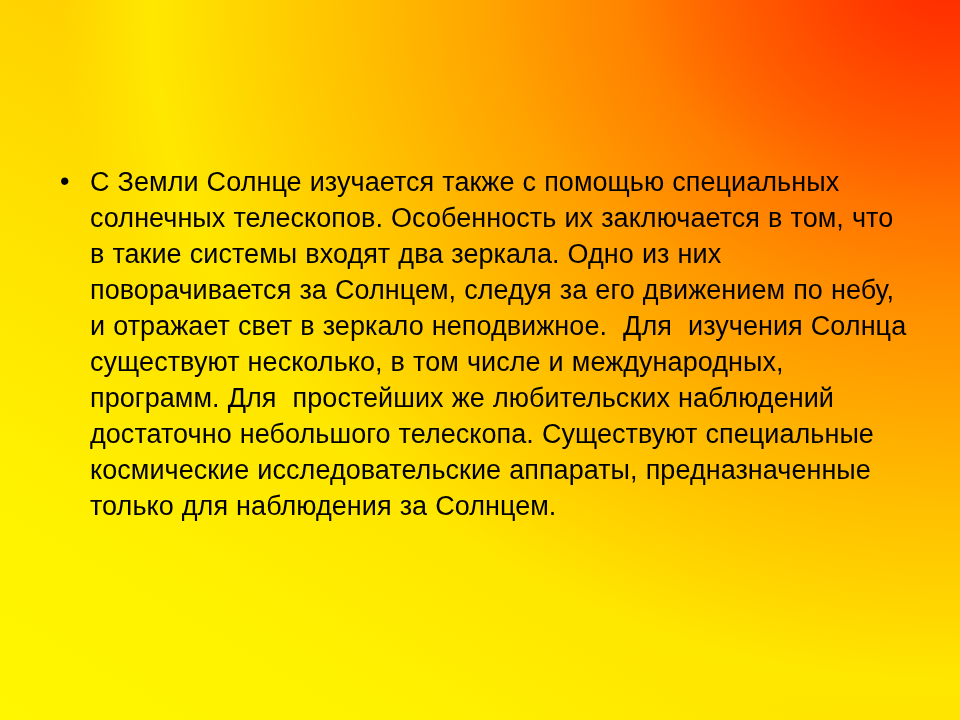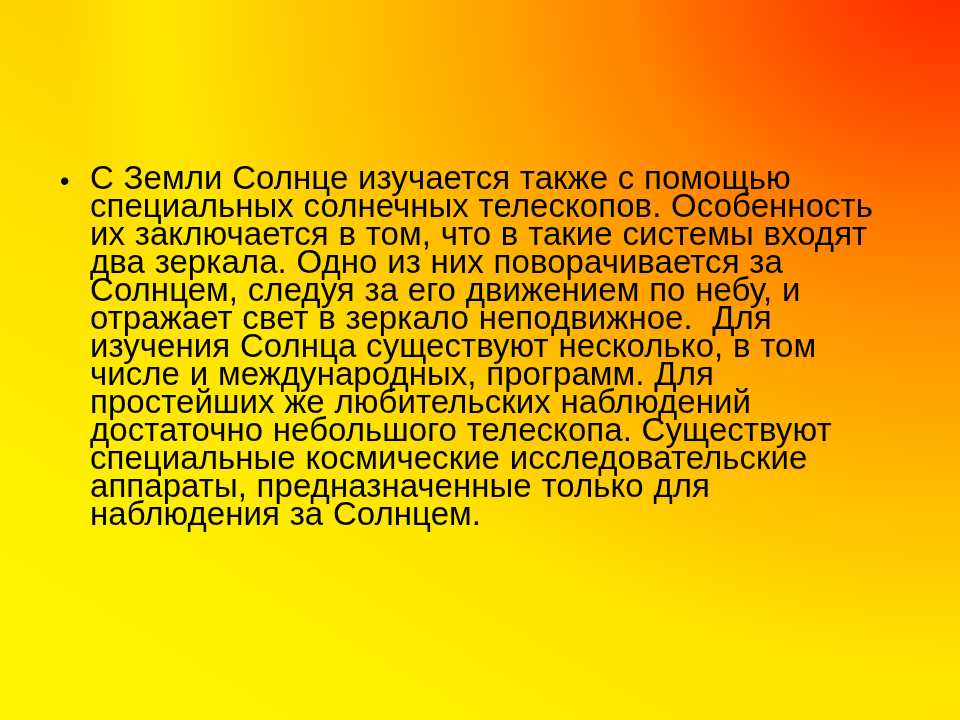--- a/index.html
+++ b/index.html
@@ -71,22 +71,22 @@
     line-height: 35.5px;
     color: #000000;
     text-align: left;
     padding-left: 4px;
     box-sizing: border-box;
     user-select: none;
   }
 
   .bullet-text {
     flex: 1 1 auto;
-    font-size: 33px;
-    line-height: 28px;
+    font-size: 27px;
+    line-height: 36px;
     color: #000000;
     letter-spacing: 0.05px;
     word-spacing: 0.5px;
     white-space: pre-wrap;
   }
 </style>
 </head>
 <body>
 
 <div id="slide">

